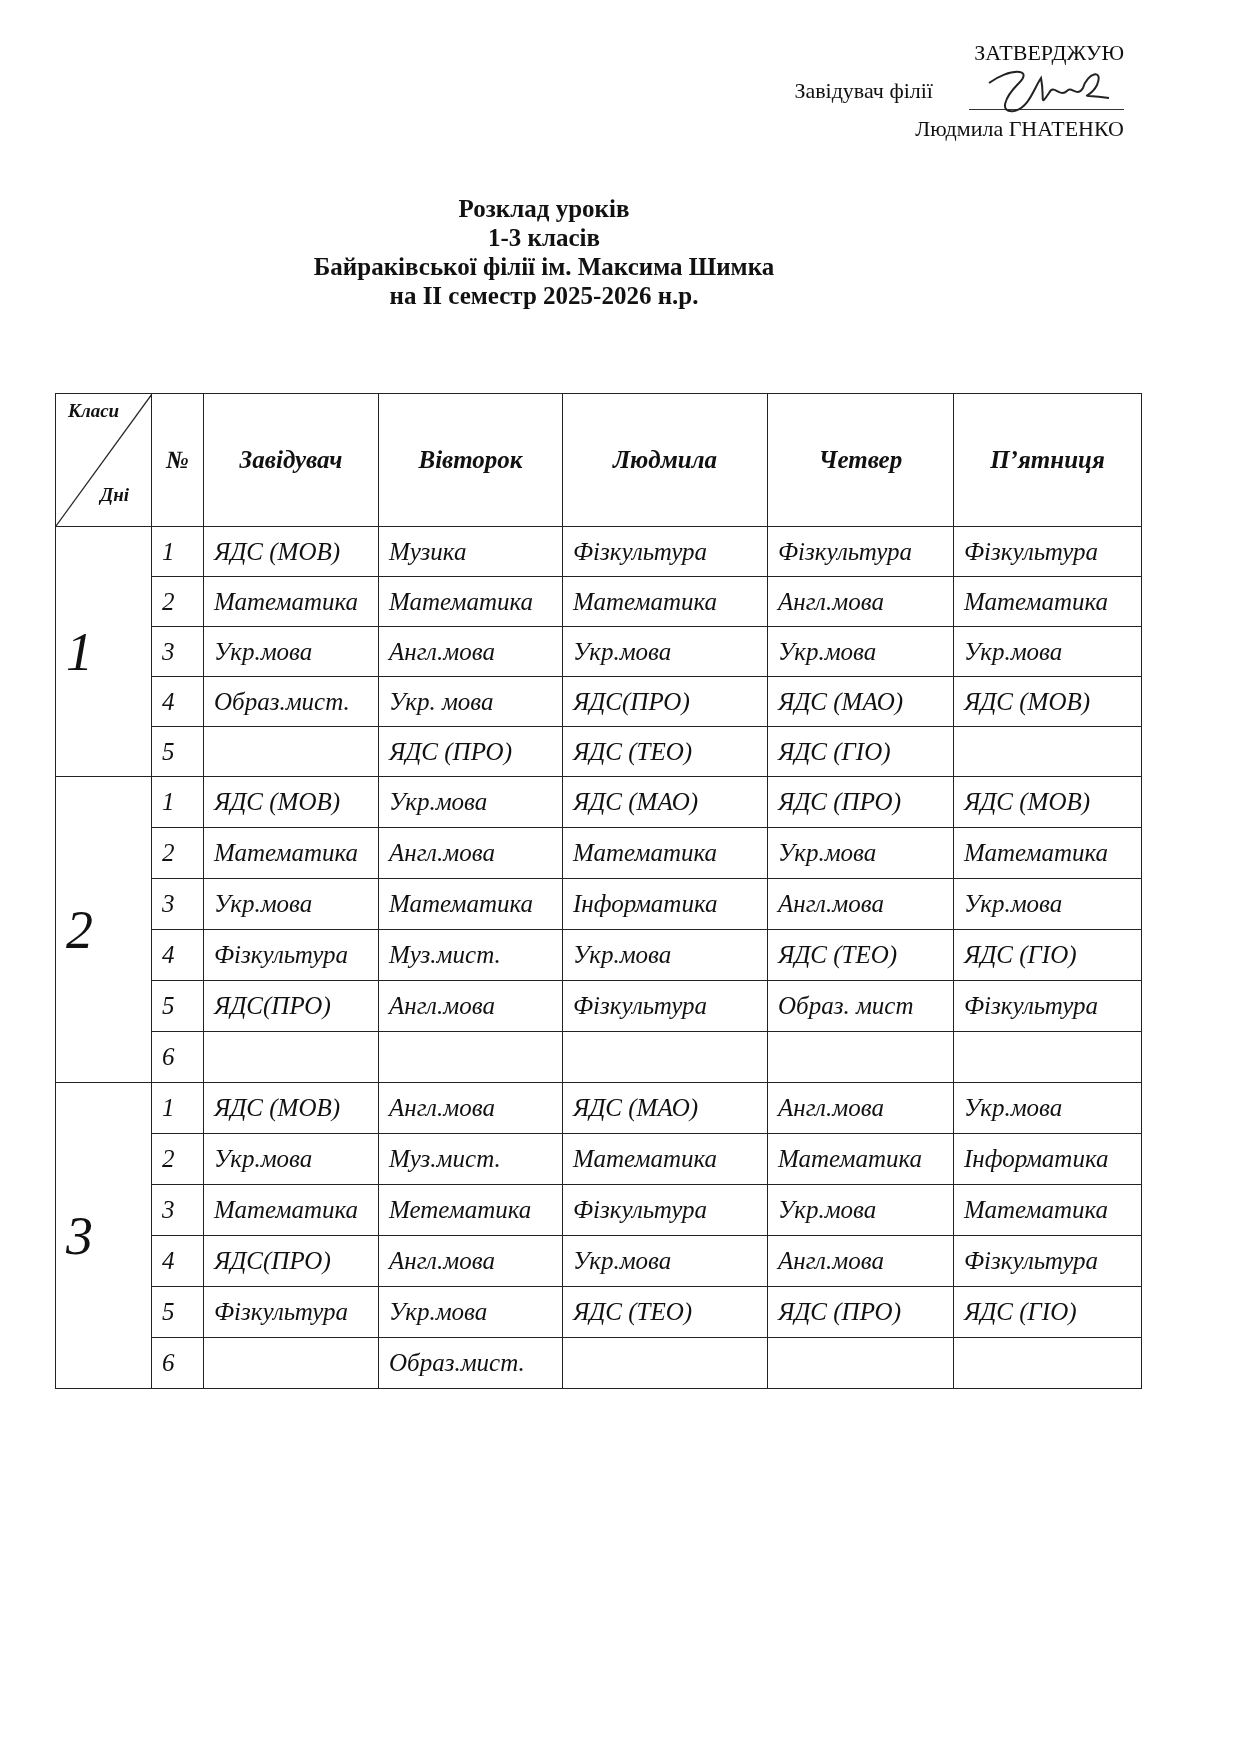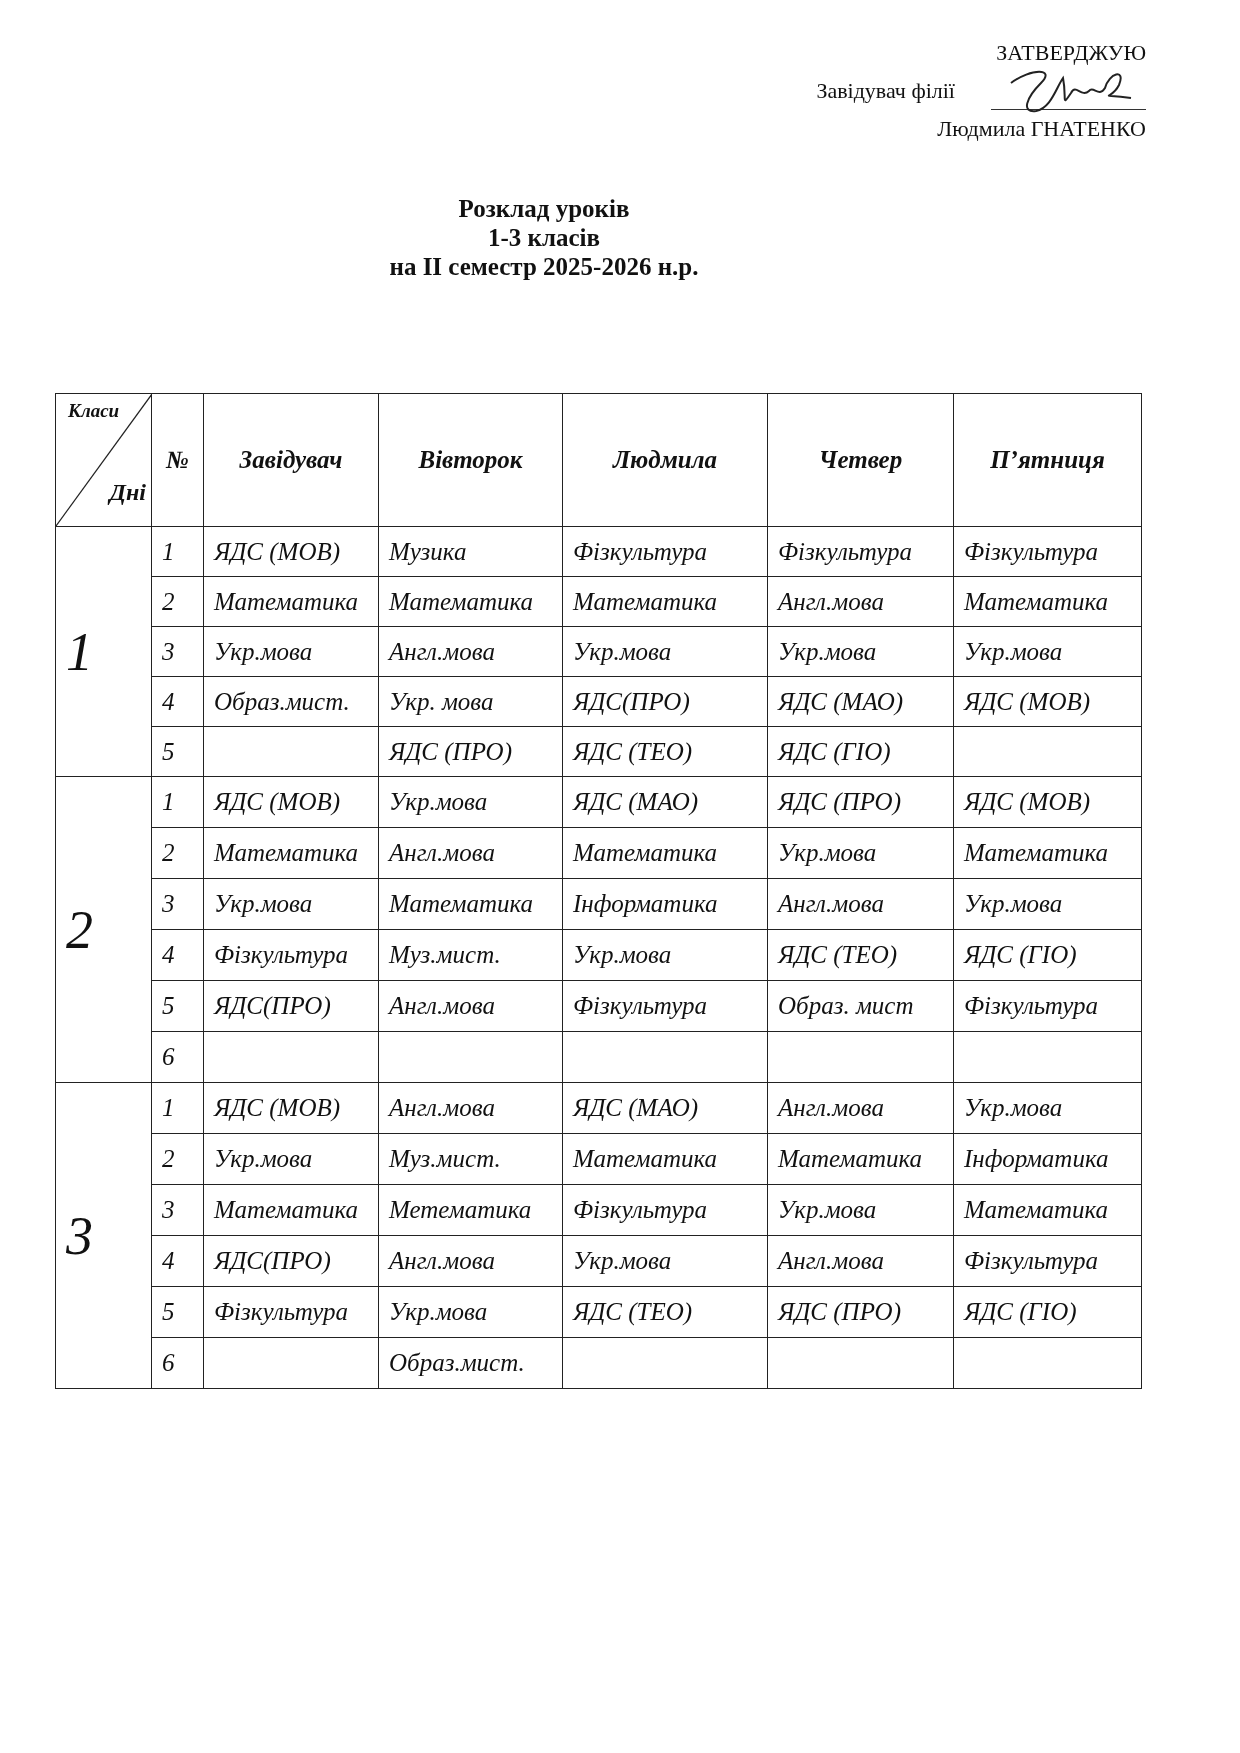--- a/index.html
+++ b/index.html
@@ -1,34 +1,34 @@
 <!DOCTYPE html>
 <html><head>
 <meta charset="utf-8">
 <style>
   html, body { margin: 0; padding: 0; }
   body {
     width: 1240px; height: 1753px; background: #ffffff;
     position: relative; overflow: hidden;
     font-family: "Liberation Serif", "DejaVu Serif", serif; color: #111;
   }
-  .approval { position: absolute; right: 94px; top: 34px; text-align: right; font-size: 22px; line-height: 38px; }
+  .approval { position: absolute; right: 116px; top: 34px; text-align: right; font-size: 22px; line-height: 38px; }
   .approval .row-sign { display: flex; justify-content: flex-end; align-items: flex-end; gap: 30px; }
   .approval .sign-line { display: inline-block; width: 155px; height: 28px; border-bottom: 1px solid #333; margin-left: 6px; position: relative; }
   .approval .sign-line svg { position: absolute; left: 10px; bottom: -14px; }
   .title { position: absolute; left: 0; width: 1088px; top: 194px; text-align: center; font-weight: bold; font-size: 25px; line-height: 29px; }
   table.sched {
     position: absolute; left: 55px; top: 393px; width: 1086px;
     border-collapse: collapse; table-layout: fixed; font-size: 25px; font-style: italic;
   }
   table.sched td, table.sched th { border: 1.5px solid #222; padding: 0 0 0 10px; vertical-align: middle; text-align: left; font-weight: normal; white-space: nowrap; overflow: hidden; }
   table.sched th { height: 132px; text-align: center; padding: 0; font-weight: bold; font-size: 25px; }
   table.sched th.corner { position: relative; }
   th.corner .k { position: absolute; top: 6px; left: 12px; font-size: 19px; }
-  th.corner .d { position: absolute; bottom: 20px; right: 5px; font-size: 24px; margin-top: 23px; }
+  th.corner .d { position: absolute; bottom: 20px; right: 22px; font-size: 19px; margin-top: 23px; }
   th.corner svg { position: absolute; left: 0; top: 0; }
   td.cls { text-align: center; padding: 0; font-weight: bold; font-size: 54px; vertical-align: top; padding-top: 60px; }
   td.num { font-weight: bold; padding-left: 14px; }
   tr.r td { height: 49px; }
   tr.r.tall td { height: 50px; }
 </style>
 </head>
 <body>
 
 <div class="approval">
@@ -40,20 +40,21 @@
         <path d="M10 20 C 30 5, 55 5, 40 20 C 25 35, 20 50, 35 48 C 50 45, 55 25, 62 15 C 66 35, 60 45, 70 30 C 75 20, 80 35, 88 28 C 92 22, 98 35, 104 25 C 108 10, 125 5, 118 22 C 110 38, 95 30, 130 35" fill="none" stroke="#222" stroke-width="2"></path>
       </svg>
     </span>
   </div>
   <div>Людмила ГНАТЕНКО</div>
 </div>
 
 <div class="title">
   <div>Розклад уроків</div>
   <div>1-3 класів</div>
+  <div>Байраківської філії ім. Максима Шимка</div>
   <div>на II семестр 2025-2026 н.р.</div>
 </div>
 
 <table class="sched">
   <colgroup>
     <col style="width:96px">
       <col style="width:52px">
       <col style="width:175px">
       <col style="width:184px">
       <col style="width:205px">

